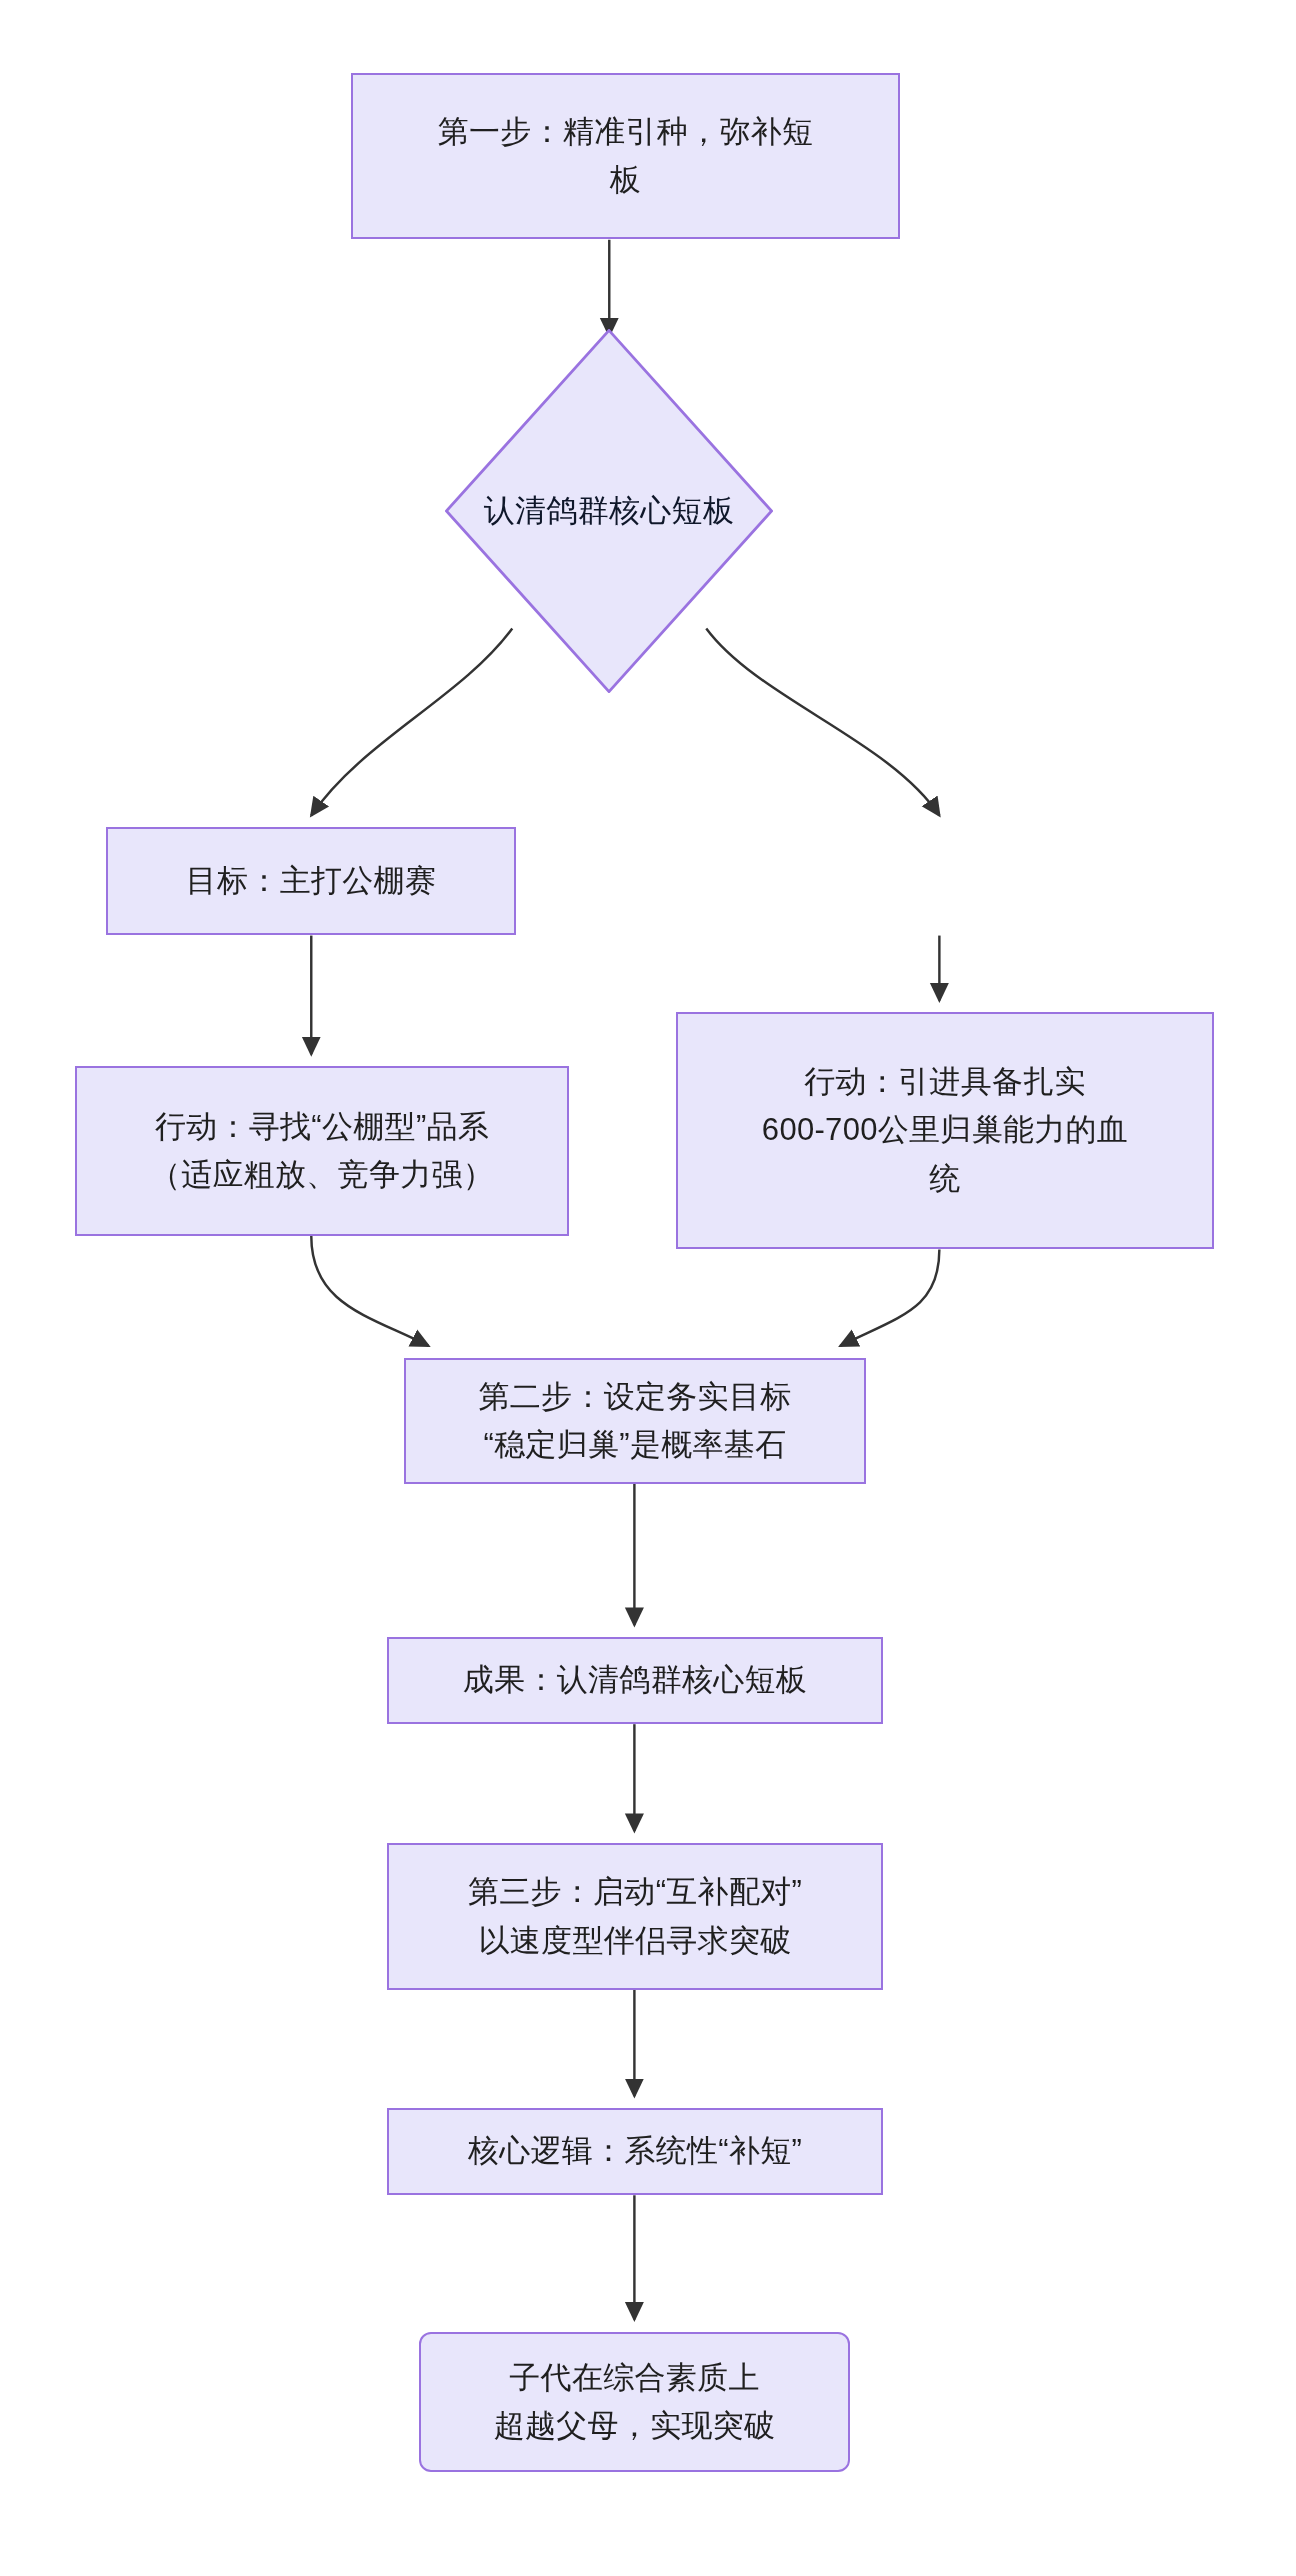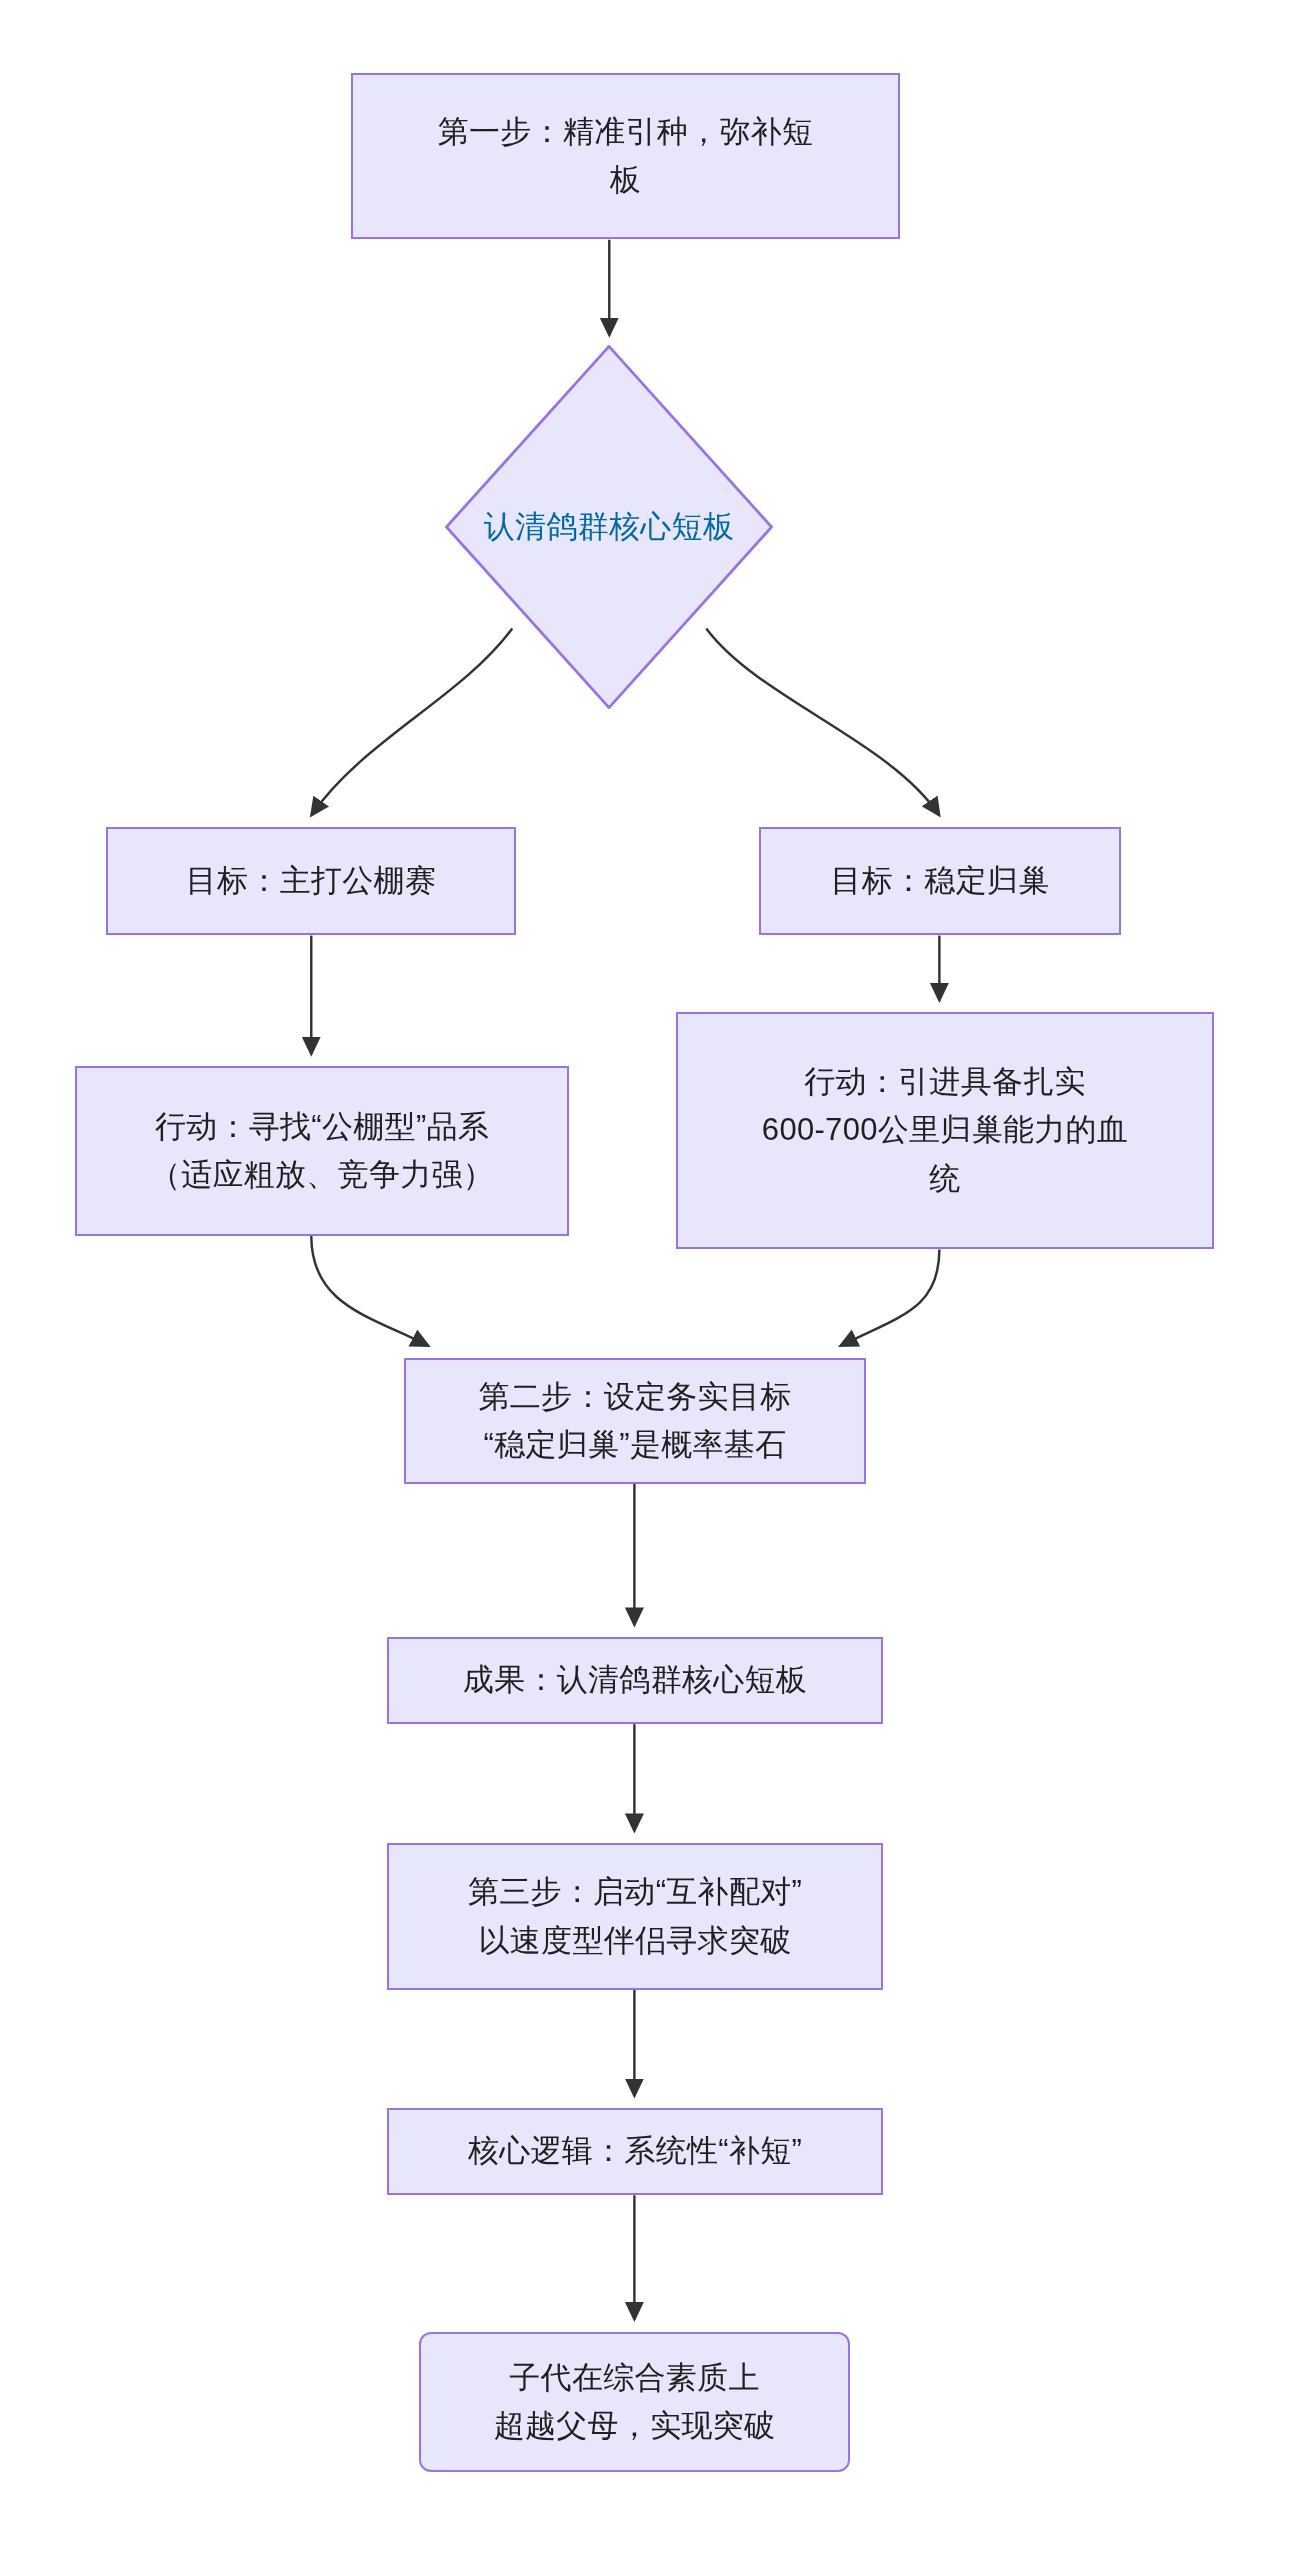--- a/index.html
+++ b/index.html
@@ -98,34 +98,31 @@
     <path d="M909,2850 L909,3003" fill="none" stroke="#333333" stroke-width="3.5" marker-end="url(#arrowhead)"></path>
 
     <path d="M909,3145 L909,3323" fill="none" stroke="#333333" stroke-width="3.5" marker-end="url(#arrowhead)"></path>
   </svg>
 
   <div class="node rect" id="n-step1" style="left: 351px; top: 73px; width: 549px; height: 166px; background: rgb(232, 230, 251); border-color: rgb(154, 115, 224); color: rgb(31, 31, 31);">
     <span class="label">第一步：精准引种，弥补短
 板</span>
   </div>
 
-  <div class="node diamond" id="n-decision" style="left: 445px; top: 345px; width: 328px; height: 364px; color: #0369a1;">
+  <div class="node diamond" id="n-decision" style="left: 445px; top: 329px; width: 328px; height: 364px; color: #0f172a;">
     <svg class="diamond-shape" viewBox="0 0 470 522" preserveAspectRatio="none" xmlns="http://www.w3.org/2000/svg">
       <polygon points="235,2 468,261 235,520 2,261" fill="#e8e6fb" stroke="#9a73e0" stroke-width="4"></polygon>
     </svg>
     <span class="label">认清鸽群核心短板</span>
   </div>
 
   <div class="node rect" id="n-goal-loft-race" style="left: 106px; top: 827px; width: 410px; height: 108px; background: rgb(232, 230, 251); border-color: rgb(154, 115, 224); color: rgb(31, 31, 31);">
     <span class="label">目标：主打公棚赛</span>
   </div>
 
-  <div class="node rect" id="n-goal-stable-homing" style="left: 759px; top: 827px; width: 362px; height: 108px; background: rgb(232, 230, 251); border-color: rgb(154, 115, 224); color: rgb(31, 31, 31);">
-    <span class="label">目标：稳定归巢</span>
-  </div>
 
   <div class="node rect" id="n-action-loft-type" style="left: 75px; top: 1066px; width: 494px; height: 170px; background: rgb(232, 230, 251); border-color: rgb(154, 115, 224); color: rgb(31, 31, 31);">
     <span class="label">行动：寻找“公棚型”品系
 （适应粗放、竞争力强）</span>
   </div>
 
   <div class="node rect" id="n-action-bloodline" style="left: 676px; top: 1012px; width: 538px; height: 237px; background: rgb(232, 230, 251); border-color: rgb(154, 115, 224); color: rgb(31, 31, 31);">
     <span class="label">行动：引进具备扎实
 600-700公里归巢能力的血
 统</span>

